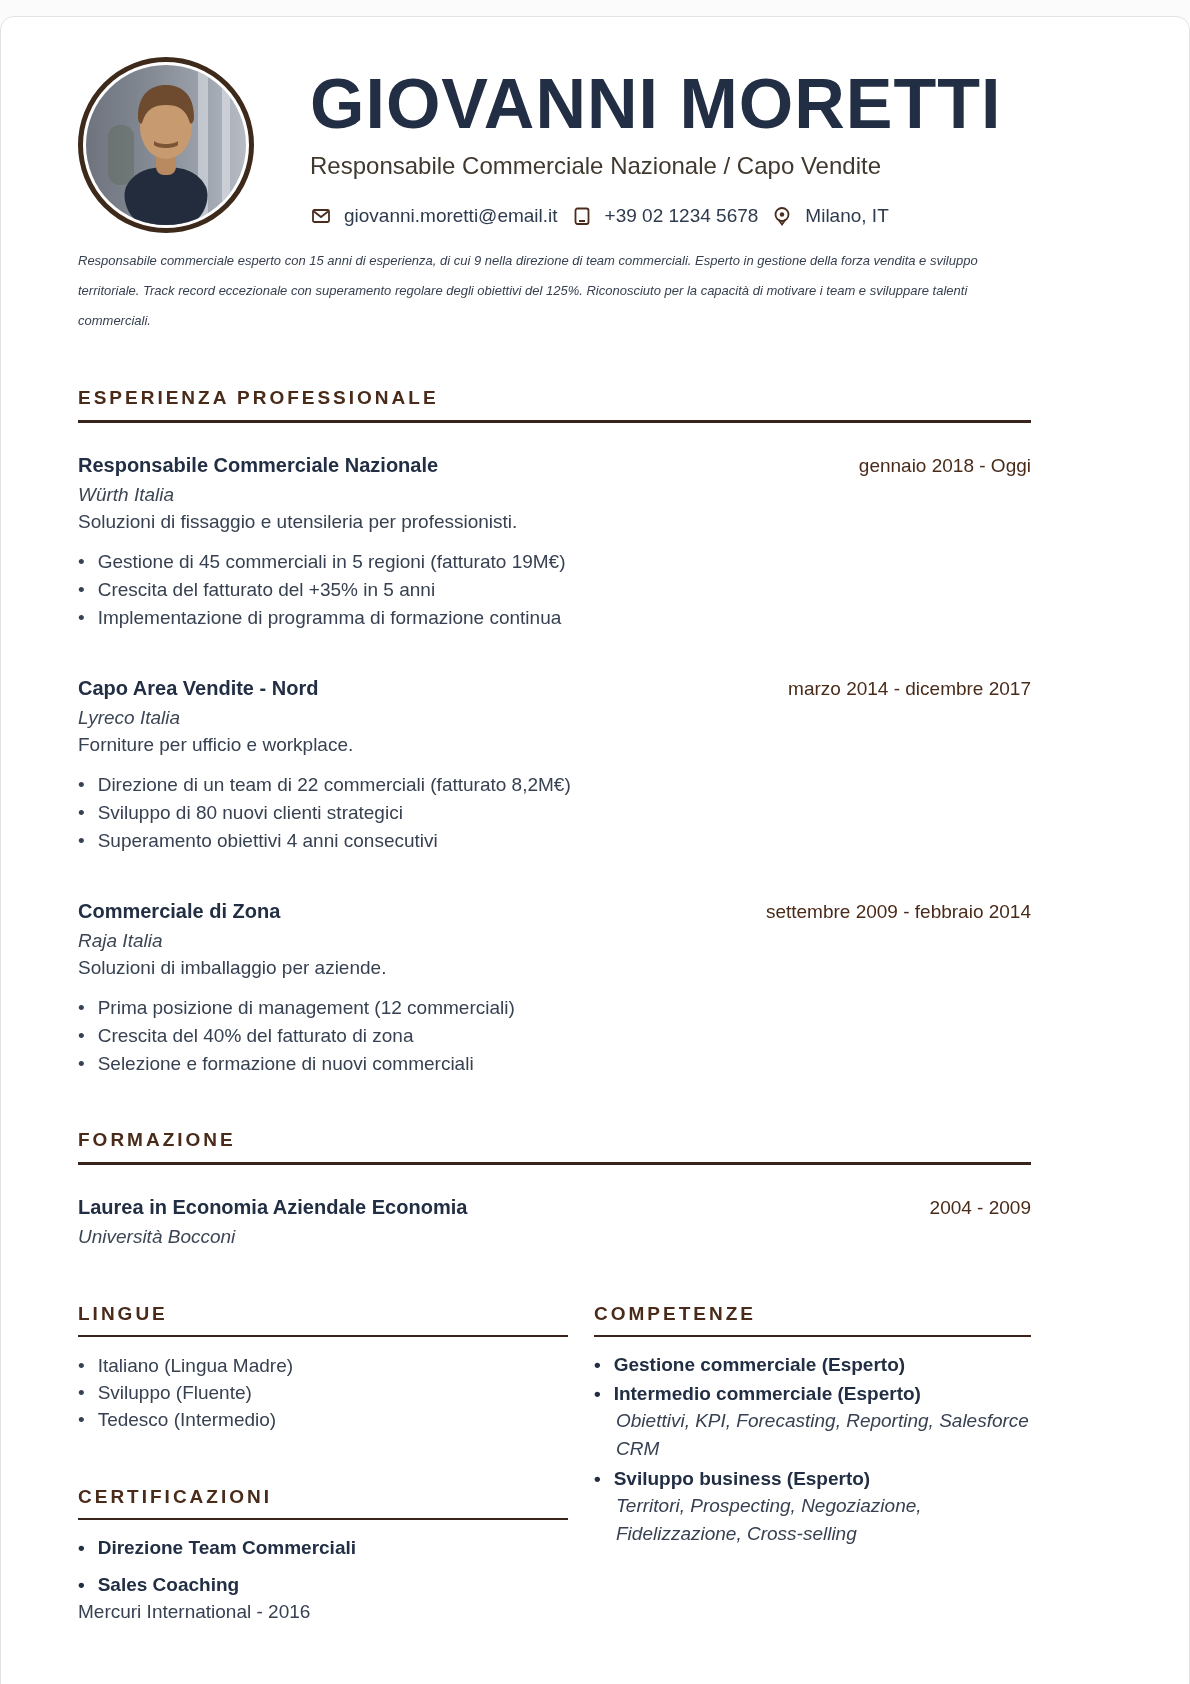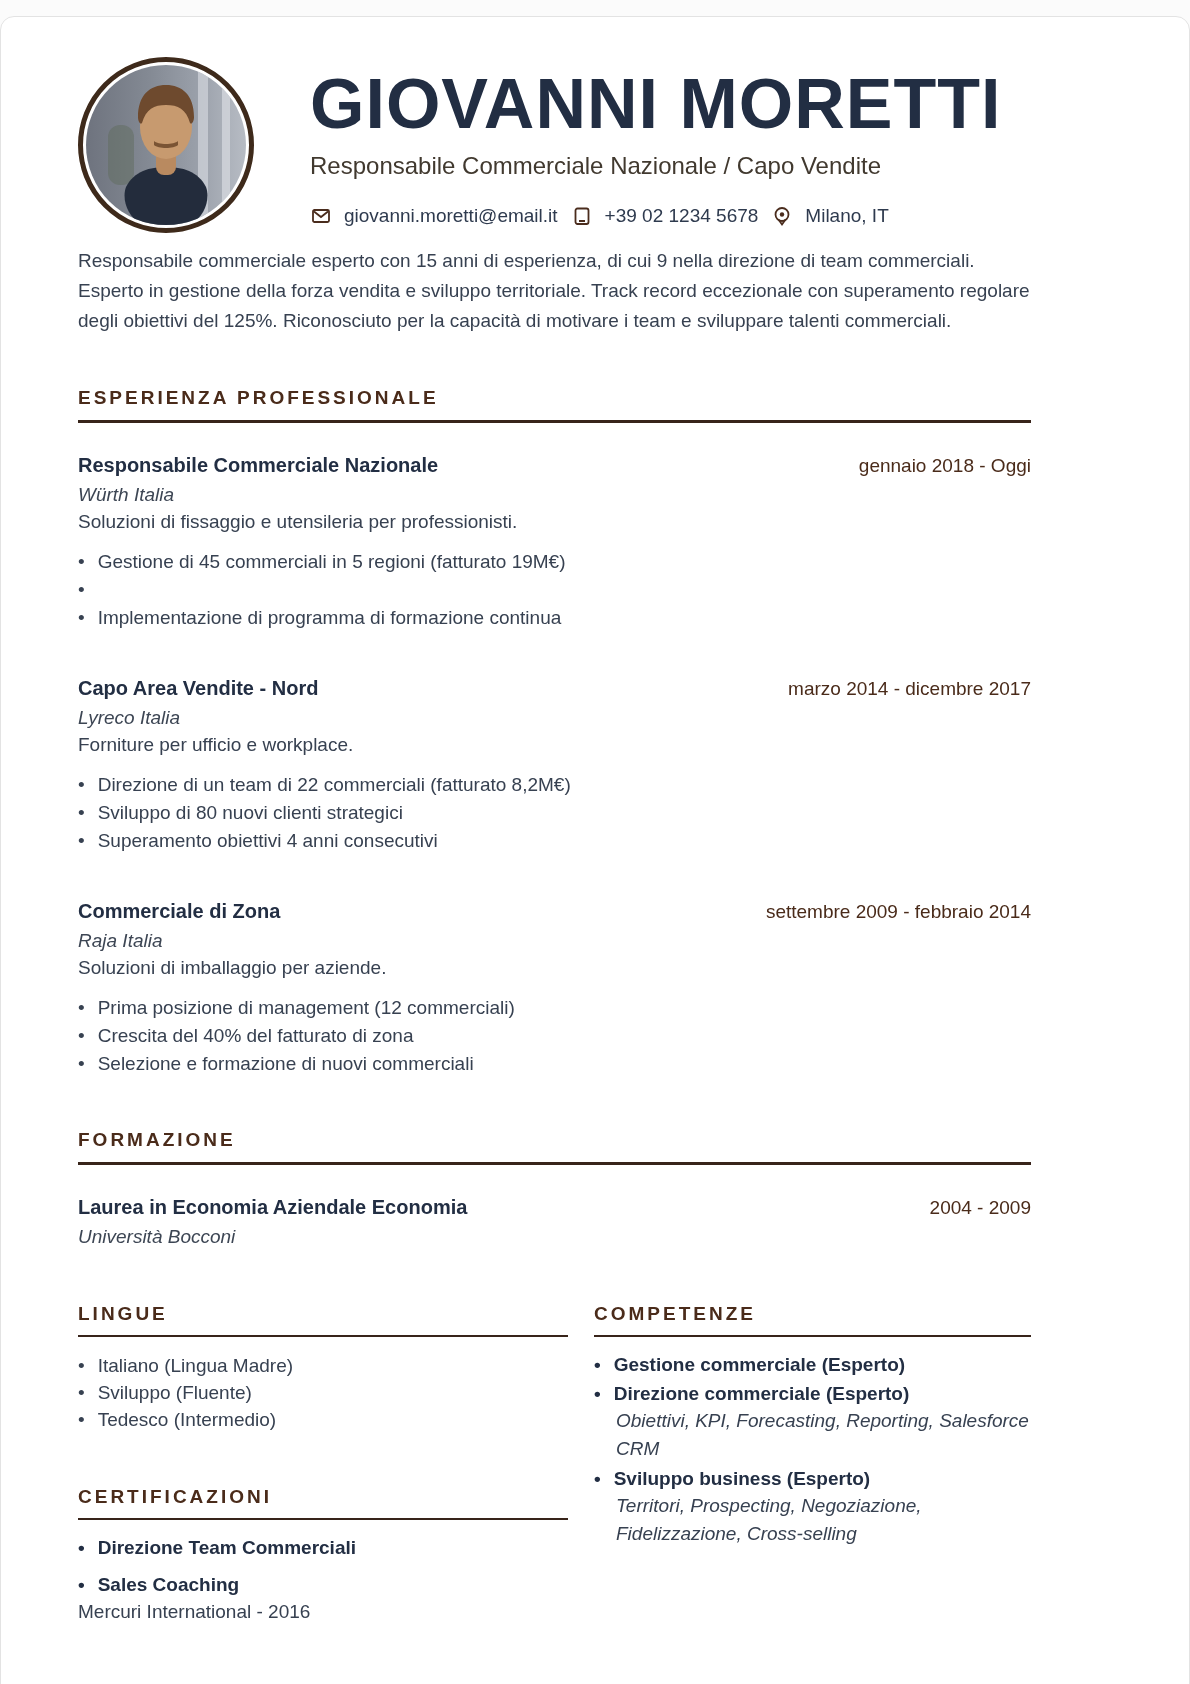--- a/index.html
+++ b/index.html
@@ -21,21 +21,21 @@
   .info { padding-top:12px; min-width:0; }
   .name {
     font-size:70px; font-weight:700; color:#222e43; line-height:1;
     letter-spacing:1px; white-space:nowrap;
   }
   .role { font-size:24px; color:#41392f; margin-top:13px; }
   .contacts { margin-top:25px; display:flex; gap:13px; }
   .contact { display:flex; align-items:center; gap:12px; font-size:19px; color:#2e3a4e; }
   .cicon { width:22px; height:22px; display:block; }
 
-  .summary { font-size:19px; color:#374151; line-height:30px; margin-top:13px; }
+  .summary { font-size:13px; color:#374151; line-height:30px; margin-top:13px;font-style:italic; }
 
   
   .section { margin-top:52px; }
   .section-heading { font-size:19px; font-weight:700; letter-spacing:3px; color:#4a2b1a; line-height:1; }
   .rule  { border:none; border-top:3px solid #38241a; margin:13px 0 0 0; }
   .rule2 { border:none; border-top:2px solid #38241a; margin:12px 0 0 0; }
 
   .job { margin-top:31px; }
   .job + .job { margin-top:45px; }
   .job-head { display:flex; justify-content:space-between; align-items:center; }
@@ -145,20 +145,21 @@
         </div>
         <div class="company">Würth Italia</div>
         <div class="job-desc">Soluzioni di fissaggio e utensileria per professionisti.</div>
         <div class="bullets">
           <div class="bullet">
               <span class="dot">•</span>
               <span>Gestione di 45 commerciali in 5 regioni (fatturato 19M€)</span>
             </div>
           <div class="bullet">
               <span class="dot">•</span>
+              <span>Crescita del fatturato del +35% in 5 anni</span>
             </div>
           <div class="bullet">
               <span class="dot">•</span>
               <span>Implementazione di programma di formazione continua</span>
             </div>
         </div>
       </div>
 
       <div class="job">
         <div class="job-head">
@@ -266,21 +267,21 @@
           <hr class="rule2">
           <div class="skill">
             <div class="skill-name">
                 <span class="dot">•</span>
                 <span>Gestione commerciale (Esperto)</span>
               </div>
           </div>
           <div class="skill">
             <div class="skill-name">
                 <span class="dot">•</span>
-                <span>Direzione commerciale (Esperto)</span>
+                <span>Intermedio commerciale (Esperto)</span>
               </div>
             <div class="skill-detail">Obiettivi, KPI, Forecasting, Reporting, Salesforce CRM</div>
           </div>
           <div class="skill">
             <div class="skill-name">
                 <span class="dot">•</span>
                 <span>Sviluppo business (Esperto)</span>
               </div>
             <div class="skill-detail">Territori, Prospecting, Negoziazione, Fidelizzazione, Cross-selling</div>
           </div>

